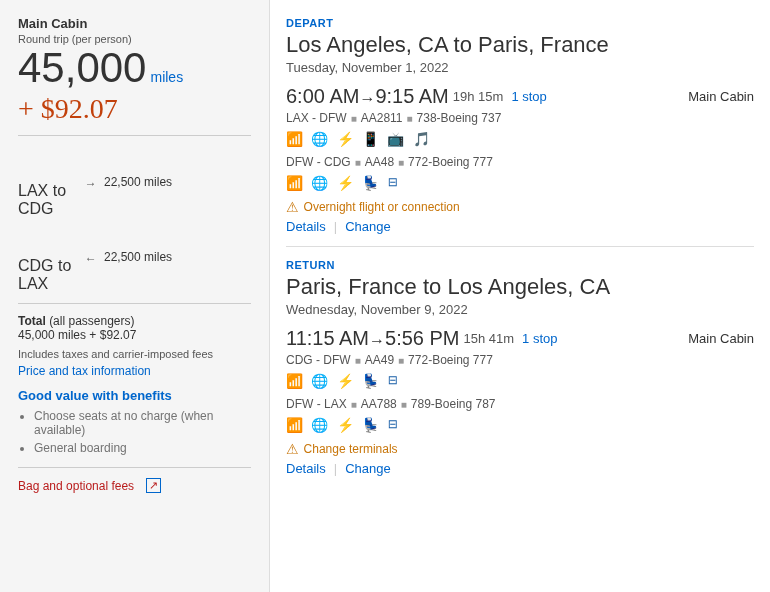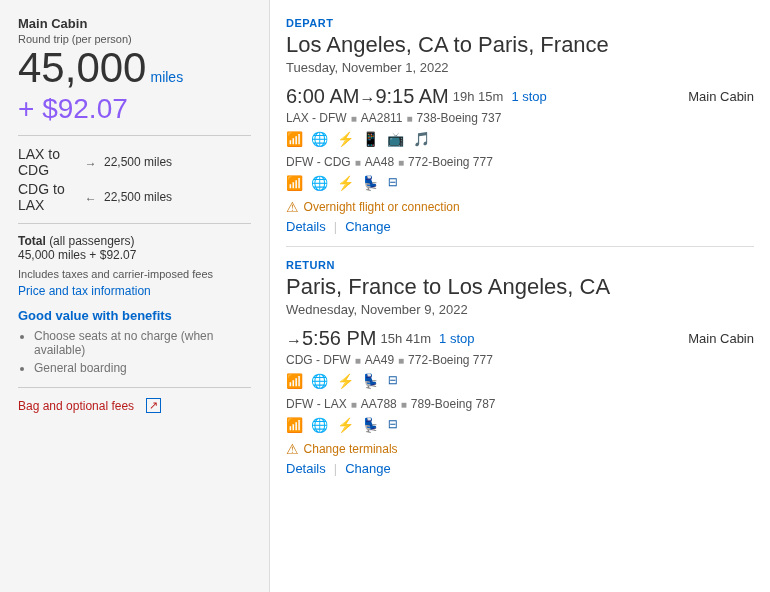--- a/index.html
+++ b/index.html
@@ -34,42 +34,44 @@
     }
     .miles-label {
       font-size: 14px;
       color: #0066cc;
       margin-left: 4px;
       font-weight: normal;
     }
     .fees-amount {
       font-size: 28px;
       font-weight: 300;
-      color: #8b5cf6;
+      color: #c2410c;
       margin-top: 4px;
       margin-bottom: 10px;
+      font-family: Liberation Serif, serif;
     }
     .divider {
       border: none;
       border-top: 1px solid #ccc;
       margin: 10px 0;
     }
     .route-table {
       font-size: 12px;
       color: #333;
       margin-bottom: 8px;
     }
     .route-table .route-row {
       display: flex;
       align-items: center;
       margin-bottom: 3px;
     }
     .route-table .route-label {
       width: 60px;
-      font-size: 14px;
+      font-size: 16px;
+      margin-top: 36px;
     }
     .route-table .route-arrow {
       color: #555;
       margin-right: 4px;
       font-size: 12px;
     }
     .route-table .route-miles {
       font-size: 12px;
     }
     .total-section {
@@ -329,20 +331,21 @@
   </div>
 
   <hr class="section-divider">
 
   <div>
     <div class="section-label">RETURN</div>
     <div class="route-heading">Paris, France to Los Angeles, CA</div>
     <div class="date-text">Wednesday, November 9, 2022</div>
 
     <div class="flight-time-row">
+      <span class="time-text">11:15 AM</span>
       <span class="arrow-right">→</span>
       <span class="time-text">5:56 PM</span>
       <span class="duration-text">15h 41m</span>
       <a class="stop-link">1 stop</a>
       <span class="cabin-label-right">Main Cabin</span>
     </div>
 
     <div class="flight-details-row">
       <span>CDG - DFW</span>
       <span class="dot-sep">■</span>

